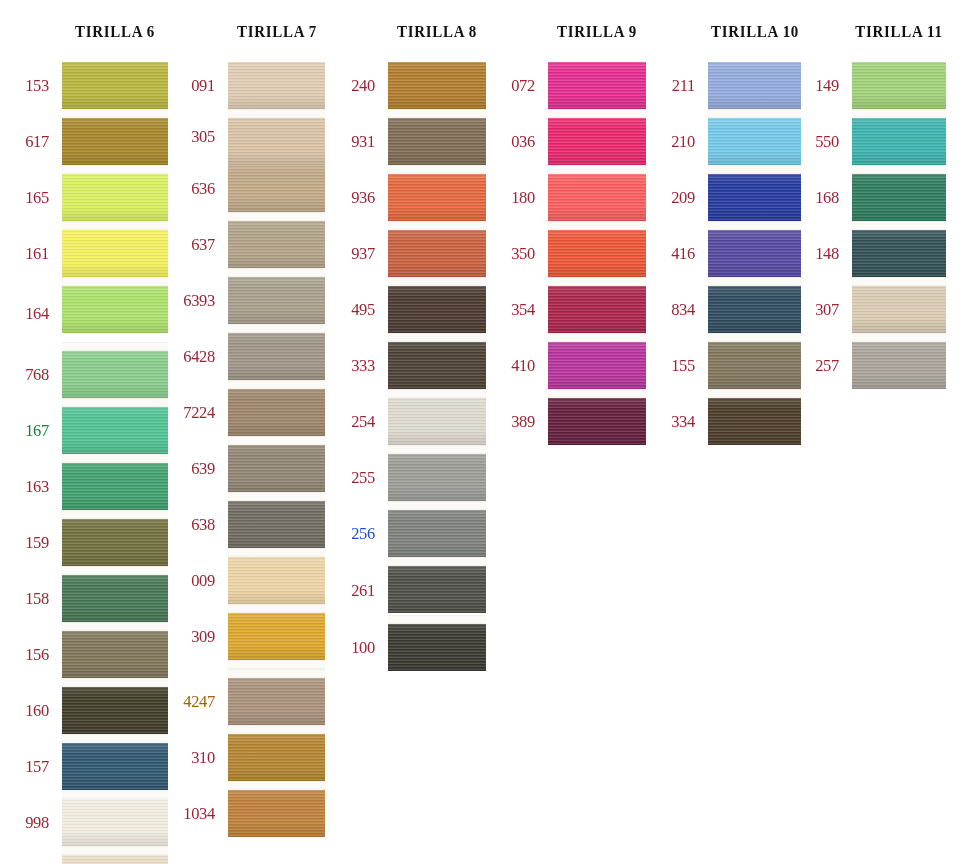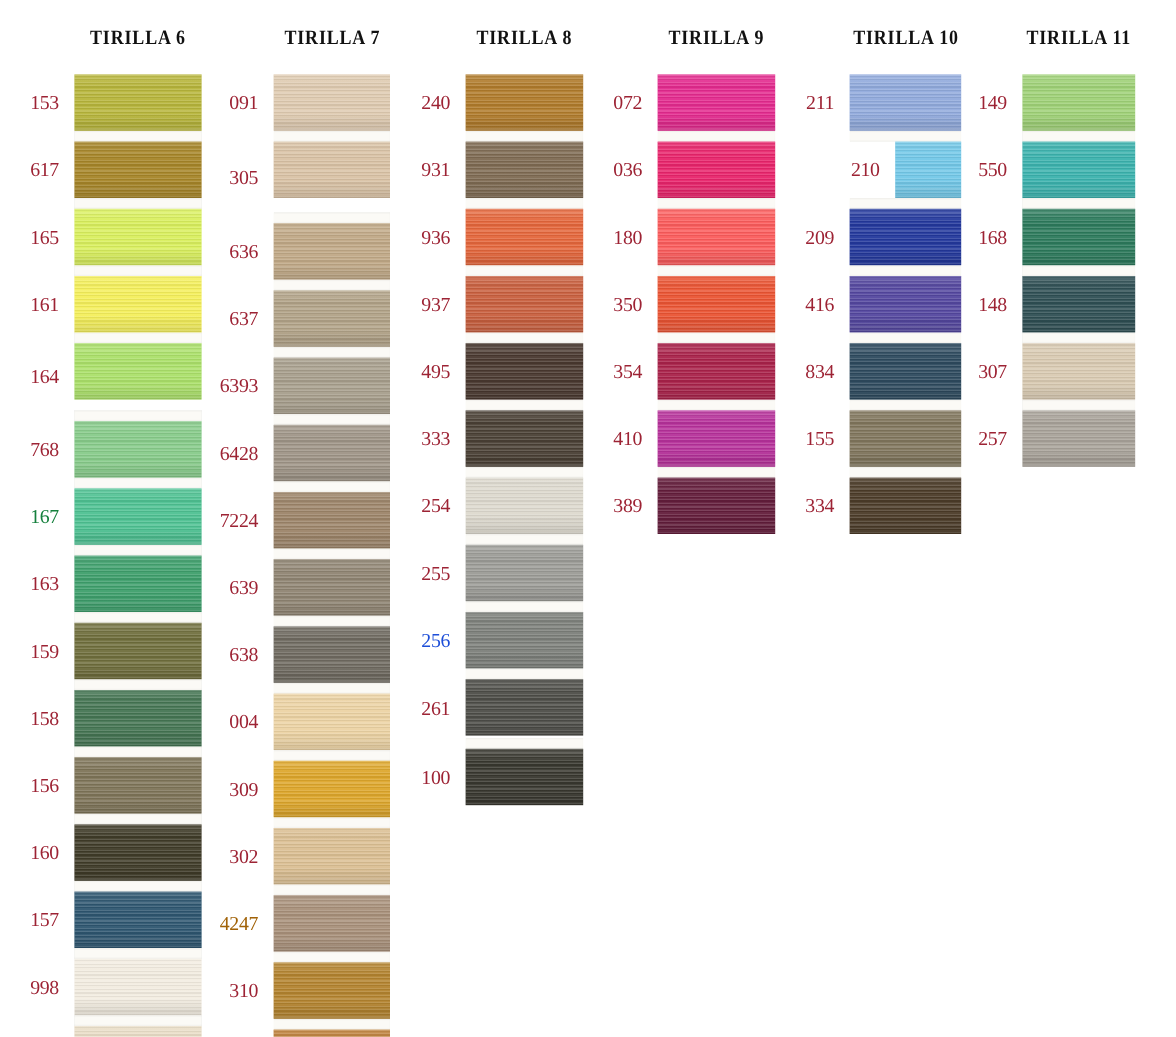--- a/index.html
+++ b/index.html
@@ -200,21 +200,21 @@
       </div>
     </div>
     <div class="column" style="left: 228px; width: 97px;">
       <div class="column-title">TIRILLA 7</div>
       <div class="swatch-stack" style="width: 97px;">
         <div class="swatch-row" style="height: 47px;">
           <span class="swatch-code" style="color: rgb(157, 35, 52);">091</span>
           <span class="swatch-band" style="height: 47px; background: rgb(223, 203, 177);"></span>
         </div>
         <span class="swatch-gap" style="height: 9px; background: rgb(251, 250, 246);"></span>
-        <div class="swatch-row" style="height: 59px;">
+        <div class="swatch-row" style="height: 38px;">
           <span class="swatch-code" style="color: rgb(157, 35, 52);">305</span>
           <span class="swatch-band" style="height: 47px; background: rgb(217, 194, 165);"></span>
         </div>
         <span class="swatch-gap" style="height: 9px; background: rgb(251, 250, 246);"></span>
         <div class="swatch-row" style="height: 47px;">
           <span class="swatch-code" style="color: rgb(157, 35, 52);">636</span>
           <span class="swatch-band" style="height: 47px; background: rgb(192, 168, 134);"></span>
         </div>
         <span class="swatch-gap" style="height: 9px; background: rgb(251, 250, 246);"></span>
         <div class="swatch-row" style="height: 47px;">
@@ -241,33 +241,29 @@
           <span class="swatch-code" style="color: rgb(157, 35, 52);">639</span>
           <span class="swatch-band" style="height: 47px; background: rgb(143, 132, 114);"></span>
         </div>
         <span class="swatch-gap" style="height: 9px; background: rgb(251, 250, 246);"></span>
         <div class="swatch-row" style="height: 47px;">
           <span class="swatch-code" style="color: rgb(157, 35, 52);">638</span>
           <span class="swatch-band" style="height: 47px; background: rgb(111, 106, 96);"></span>
         </div>
         <span class="swatch-gap" style="height: 9px; background: rgb(251, 250, 246);"></span>
         <div class="swatch-row" style="height: 47px;">
-          <span class="swatch-code" style="color: rgb(157, 35, 52);">004</span>
+          <span class="swatch-code" style="color: rgb(157, 35, 52);">009</span>
           <span class="swatch-band" style="height: 47px; background: rgb(236, 211, 164);"></span>
         </div>
         <span class="swatch-gap" style="height: 9px; background: rgb(251, 250, 246);"></span>
         <div class="swatch-row" style="height: 47px;">
           <span class="swatch-code" style="color: rgb(157, 35, 52);">309</span>
           <span class="swatch-band" style="height: 47px; background: rgb(221, 166, 43);"></span>
         </div>
         <span class="swatch-gap" style="height: 9px; background: rgb(251, 250, 246);"></span>
-        <div class="swatch-row" style="height: 47px;">
-          <span class="swatch-code" style="color: rgb(157, 35, 52);">302</span>
-          <span class="swatch-band" style="height: 47px; background: rgb(219, 191, 147);"></span>
-        </div>
         <span class="swatch-gap" style="height: 9px; background: rgb(251, 250, 246);"></span>
         <div class="swatch-row" style="height: 47px;">
           <span class="swatch-code" style="color: #a16207;">4247</span>
           <span class="swatch-band" style="height: 47px; background: rgb(168, 144, 122);"></span>
         </div>
         <span class="swatch-gap" style="height: 9px; background: rgb(251, 250, 246);"></span>
         <div class="swatch-row" style="height: 47px;">
           <span class="swatch-code" style="color: rgb(157, 35, 52);">310</span>
           <span class="swatch-band" style="height: 47px; background: rgb(179, 131, 47);"></span>
         </div>
@@ -377,21 +373,21 @@
       </div>
     </div>
     <div class="column" style="left: 708px; width: 93px;">
       <div class="column-title">TIRILLA 10</div>
       <div class="swatch-stack" style="width: 93px;">
         <div class="swatch-row" style="height: 47px;">
           <span class="swatch-code" style="color: rgb(157, 35, 52);">211</span>
           <span class="swatch-band" style="height: 47px; background: rgb(145, 170, 220);"></span>
         </div>
         <span class="swatch-gap" style="height: 9px; background: rgb(251, 250, 246);"></span>
-        <div class="swatch-row" style="height: 47px; margin-left: 38px;">
+        <div class="swatch-row" style="height: 47px;">
           <span class="swatch-code" style="color: rgb(157, 35, 52);">210</span>
           <span class="swatch-band" style="height: 47px; background: rgb(115, 200, 232);"></span>
         </div>
         <span class="swatch-gap" style="height: 9px; background: rgb(251, 250, 246);"></span>
         <div class="swatch-row" style="height: 47px;">
           <span class="swatch-code" style="color: rgb(157, 35, 52);">209</span>
           <span class="swatch-band" style="height: 47px; background: rgb(35, 56, 156);"></span>
         </div>
         <span class="swatch-gap" style="height: 9px; background: rgb(251, 250, 246);"></span>
         <div class="swatch-row" style="height: 47px;">

